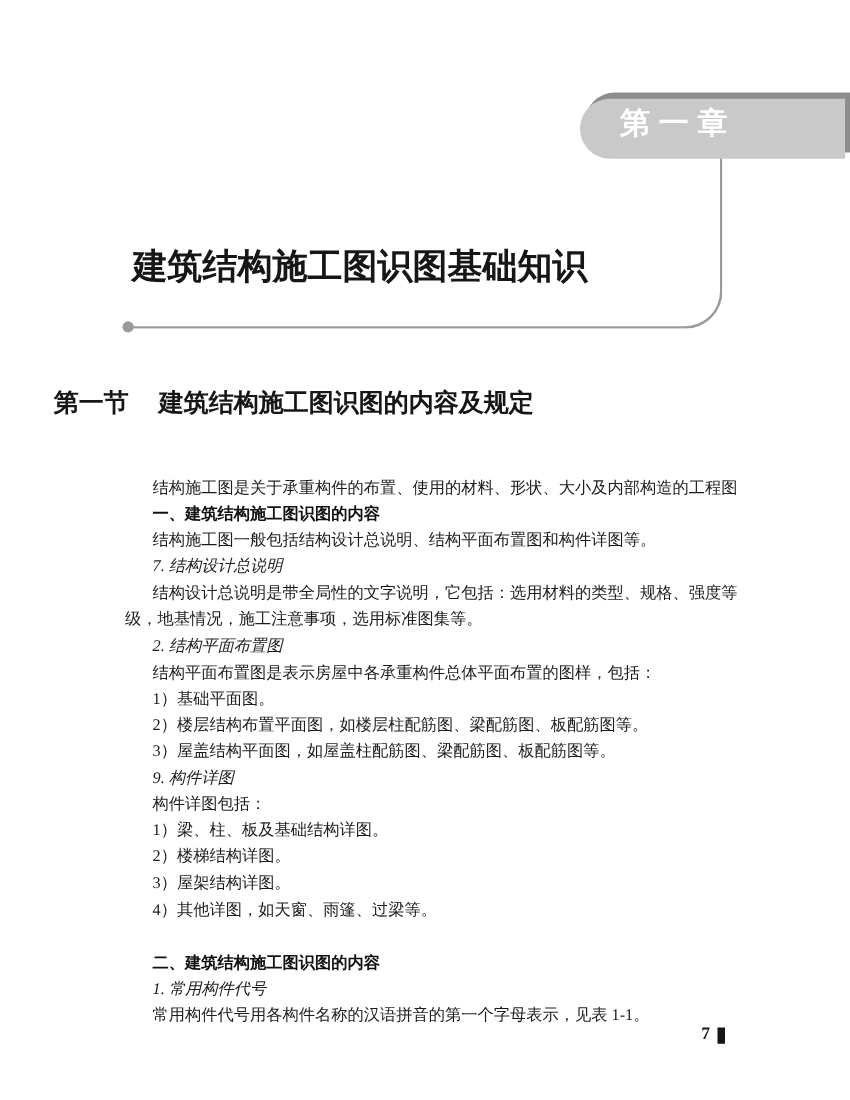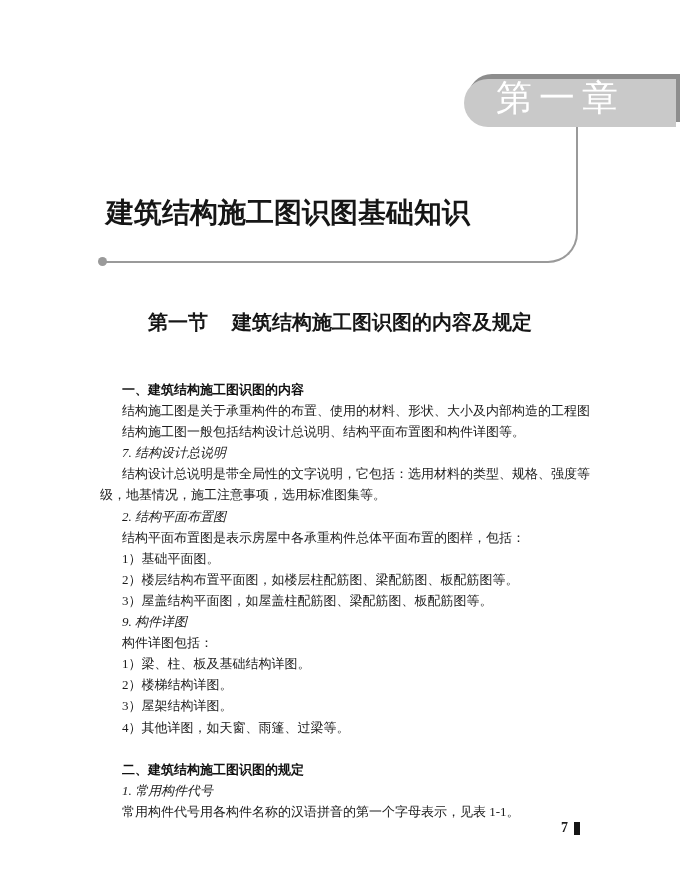--- a/index.html
+++ b/index.html
@@ -27,22 +27,22 @@
   .chapter-banner::before {
     content:"";
     position:absolute; inset:0;
     background:#c9c9c9;
     border-radius:25px 0 0 25px;
     transform:translate(-4px,5px);
     z-index:-1;
   }
   .chapter-banner .banner-label {
     color:#ffffff;
-    font-size:36px;
-    font-weight:normal;
+    font-size:24px;
+    font-weight:bold;
     letter-spacing:7px;
     font-family:"Liberation Serif","DejaVu Serif",serif;
   }
 
   
   .deco-line {
     position:absolute;
     left:103px; top:124px;
     width:475px; height:139px;
     border-right:2px solid #9a9a9a;
@@ -71,26 +71,27 @@
     letter-spacing:0px;
     font-family:"Liberation Serif","DejaVu Serif",serif;
     z-index:2;
   }
 
   
   .section-title {
     position:absolute;
     left:0; top:309px;
     width:680px;
-    text-align:center;
+    text-align:left;
     font-size:20px;
     font-weight:bold;
     color:#161616;
     font-family:"Liberation Sans","DejaVu Sans",sans-serif;
     white-space:nowrap;
+    padding-left:43px;
   }
   .section-title .sec-prefix { margin-right:24px; }
 
   
   .content {
     position:absolute;
     left:100px; top:379px;
     width:490px;
     font-size:13px;
     line-height:21.1px;
@@ -140,38 +141,38 @@
     <span class="banner-label">第一章</span>
   </div>
 
   <h1 class="main-title">建筑结构施工图识图基础知识</h1>
 
   <h2 class="section-title">
     <span class="sec-prefix">第一节</span><span>建筑结构施工图识图的内容及规定</span>
   </h2>
 
   <div class="content">
+      <div class="line indent">结构施工图是关于承重构件的布置、使用的材料、形状、大小及内部构造的工程图</div>
       <div class="line heading">一、建筑结构施工图识图的内容</div>
-      <div class="line indent">结构施工图是关于承重构件的布置、使用的材料、形状、大小及内部构造的工程图</div>
       <div class="line indent">结构施工图一般包括结构设计总说明、结构平面布置图和构件详图等。</div>
       <div class="line kaiti">7. 结构设计总说明</div>
       <div class="line indent">结构设计总说明是带全局性的文字说明，它包括：选用材料的类型、规格、强度等</div>
       <div class="line cont">级，地基情况，施工注意事项，选用标准图集等。</div>
       <div class="line kaiti">2. 结构平面布置图</div>
       <div class="line indent">结构平面布置图是表示房屋中各承重构件总体平面布置的图样，包括：</div>
       <div class="line indent">1）基础平面图。</div>
       <div class="line indent">2）楼层结构布置平面图，如楼层柱配筋图、梁配筋图、板配筋图等。</div>
       <div class="line indent">3）屋盖结构平面图，如屋盖柱配筋图、梁配筋图、板配筋图等。</div>
       <div class="line kaiti">9. 构件详图</div>
       <div class="line indent">构件详图包括：</div>
       <div class="line indent">1）梁、柱、板及基础结构详图。</div>
       <div class="line indent">2）楼梯结构详图。</div>
       <div class="line indent">3）屋架结构详图。</div>
       <div class="line indent">4）其他详图，如天窗、雨篷、过梁等。</div>
-      <div class="line heading gap">二、建筑结构施工图识图的规定</div>
+      <div class="line heading gap">二、建筑结构施工图识图的内容</div>
       <div class="line kaiti">1. 常用构件代号</div>
       <div class="line indent">常用构件代号用各构件名称的汉语拼音的第一个字母表示，见表 1-1。</div>
     </div>
 
   <div class="page-footer">
     <span class="page-num">7</span>
     <span class="page-bar"></span>
   </div>
 
 </div>

